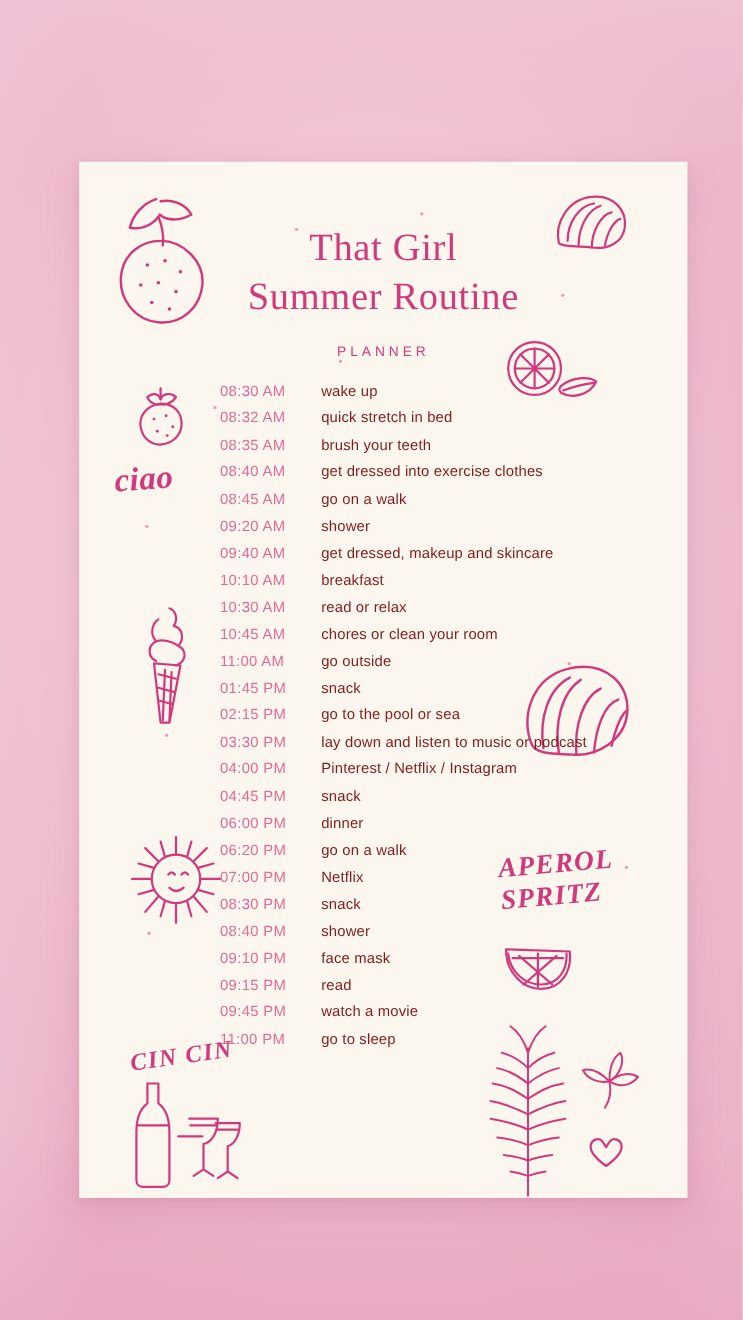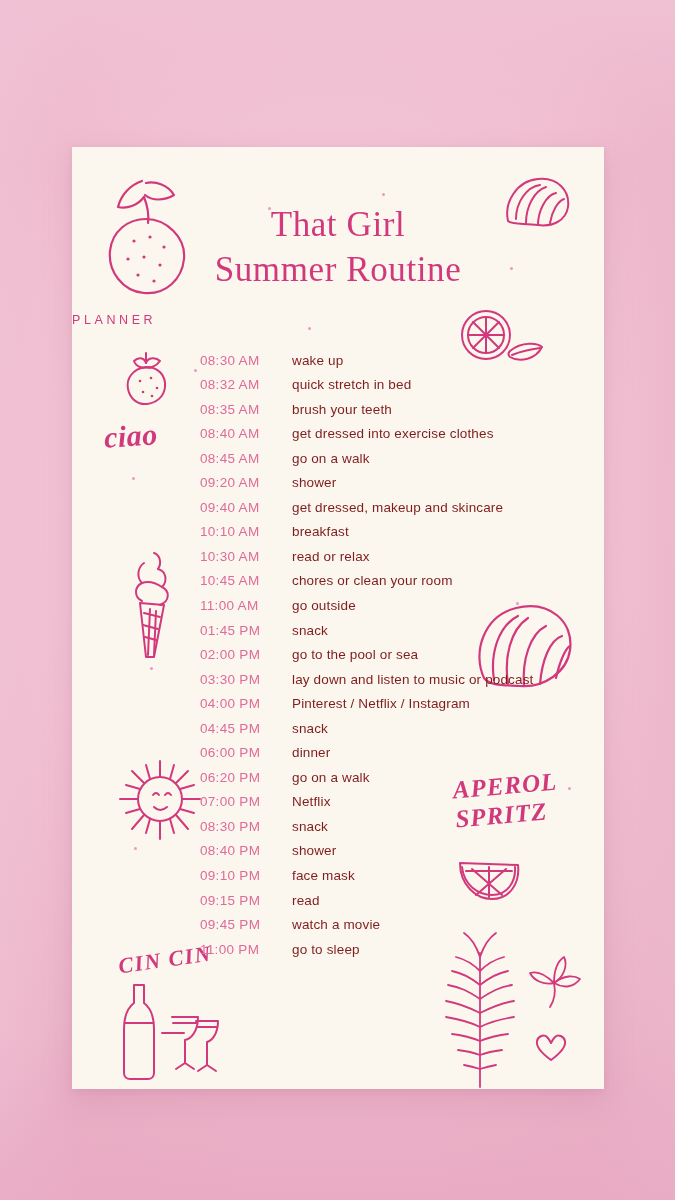--- a/index.html
+++ b/index.html
@@ -28,20 +28,21 @@
   
   .card {
     position: absolute;
     left: 72px;
     top: 147px;
     width: 532px;
     height: 942px;
     background: #fbf7ef;
     box-shadow: 0 10px 26px rgba(190, 120, 150, 0.28), 0 2px 6px rgba(190,120,150,0.18);
     overflow: hidden;
+    padding-left: 21px;
   }
 
   .card-inner {
     position: absolute;
     inset: 0;
   }
 
   
   .title {
     position: absolute;
@@ -55,37 +56,37 @@
     line-height: 1.28;
     letter-spacing: 0.6px;
     white-space: pre-line;
     font-weight: 400;
   }
   .subtitle {
     position: absolute;
     top: 166px;
     left: 0;
     right: 0;
-    text-align: left;
+    text-align: center;
     font-family: "Liberation Sans", sans-serif;
     color: #d2397c;
     font-size: 12.5px;
     letter-spacing: 3.6px;
   }
 
   
   .schedule {
     position: absolute;
     top: 196px;
     left: 128px;
     right: 18px;
   }
   .row {
     display: flex;
-    align-items: flex-end;
+    align-items: center;
     height: 24.55px;
   }
   .time {
     width: 92px;
     flex: 0 0 92px;
     color: #e06a99;
     font-size: 13.5px;
     letter-spacing: 0.3px;
     font-family: "Liberation Sans", sans-serif;
   }
@@ -326,21 +327,21 @@
       </div>
       <div class="row">
         <span class="time">11:00 AM</span>
         <span class="activity">go outside</span>
       </div>
       <div class="row">
         <span class="time">01:45 PM</span>
         <span class="activity">snack</span>
       </div>
       <div class="row">
-        <span class="time">02:00 PM</span>
+        <span class="time">02:15 PM</span>
         <span class="activity">go to the pool or sea</span>
       </div>
       <div class="row">
         <span class="time">03:30 PM</span>
         <span class="activity">lay down and listen to music or podcast</span>
       </div>
       <div class="row">
         <span class="time">04:00 PM</span>
         <span class="activity">Pinterest / Netflix / Instagram</span>
       </div>

